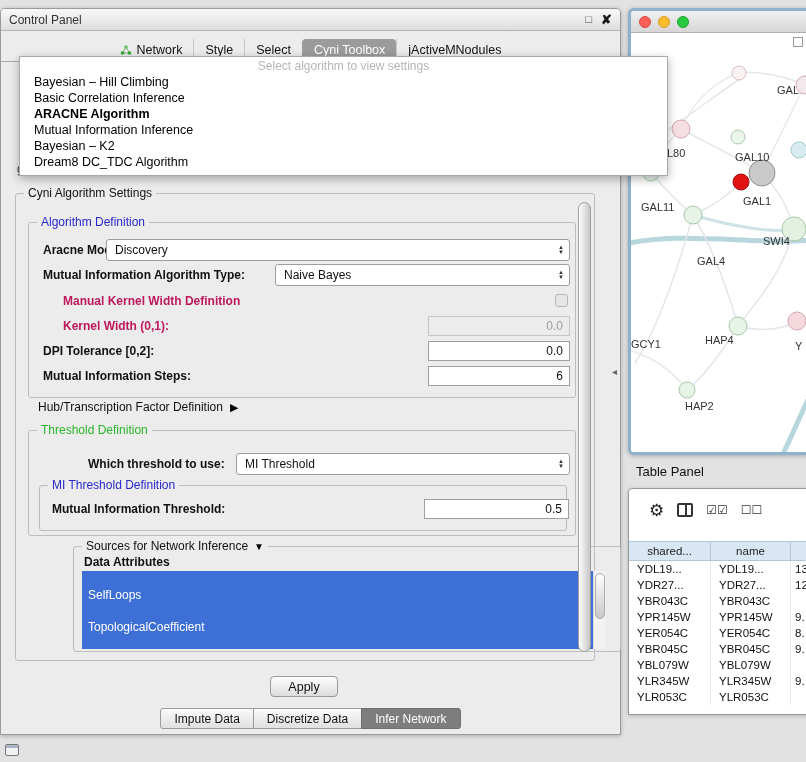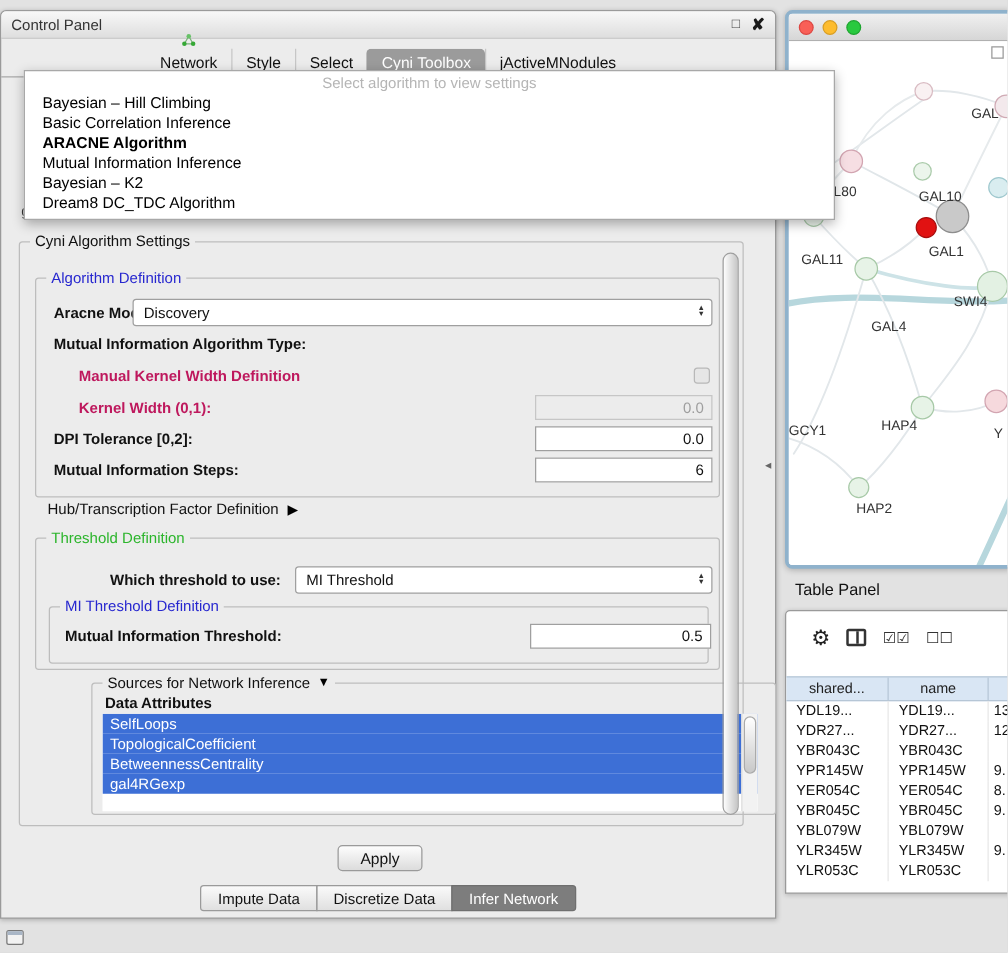--- a/index.html
+++ b/index.html
@@ -14,21 +14,21 @@
                  background:linear-gradient(#f8f8f8,#dedede); border-bottom:1px solid #b4b4b4;
                  border-radius:4px 4px 0 0; display:flex; align-items:center; padding:0 8px; }
   .cp-title { font-size:12px; color:#333; }
   .winbtns { margin-left:auto; display:flex; gap:9px; align-items:center; }
   .wbtn { font-size:11px; color:#444; line-height:11px; }
   .wbtn.close { font-weight:bold; color:#1a1a1a; font-size:13px; }
 
   .tabbar { position:absolute; top:29px; left:0; width:100%; height:24px; display:flex;
             justify-content:center; align-items:flex-end; border-bottom:1px solid #a8a8a8; }
   .tab { display:flex; align-items:center; gap:5px; padding:4px 11px 4px; font-size:12.5px;
-         color:#111; border-left:1px solid #c6c6c6; line-height:14px;flex-direction:column; }
+         color:#111; border-left:1px solid #c6c6c6; line-height:14px; }
   .tab:first-child { border-left:none; }
   .tab.active { background:#9b9b9b; color:#fff; border-radius:4px 4px 0 0; border-left-color:transparent; }
 
   .focus-btn { position:absolute; left:566px; top:88px; width:35px; height:30px; background:#fff;
                border:2px solid #8ab4e8; border-radius:6px; box-shadow:0 0 5px rgba(90,150,230,.9); z-index:40; }
   .fragment { position:absolute; left:16px; top:153px; font-size:12px; color:#333; }
 
   .popup { position:absolute; left:18px; top:47px; width:649px; background:#fff; border:1px solid #a8a8a8;
            box-shadow:0 3px 9px rgba(0,0,0,.3); z-index:60; padding:2px 0 5px; }
   .popup-placeholder { text-align:center; color:#b5b5b5; font-size:12px; line-height:15px; }
@@ -59,21 +59,21 @@
   .field { position:absolute; height:20px; background:#fff; border:1px solid #9f9f9f; font-size:12px;
            display:flex; align-items:center; justify-content:flex-end; padding:0 6px; }
   .field.dis { background:#ececec; border-color:#c6c6c6; color:#9e9e9e; }
   .checkbox { position:absolute; width:13px; height:13px; border:1px solid #b8b8b8; border-radius:3px; background:#e6e6e6; }
 
   .hub-row { position:absolute; left:22px; top:206px; display:flex; align-items:center; gap:7px; font-size:12px; }
   .arrow-r { font-size:11px; color:#000; }
   .arrow-d { font-size:10px; color:#000; }
 
   .attr-list { position:absolute; left:8px; top:24px; width:524px; height:78px; background:#fff; overflow:hidden; }
-  .attr-item { height:16px; line-height:16px; font-size:12px; padding:0 6px; color:#000; }
+  .attr-item { height:16px; line-height:16px; font-size:12px; padding:16px 6px; color:#000; }
   .attr-item.sel { background:#3d6fd6; color:#fff; }
   .attr-scroll { position:absolute; right:0; top:0; bottom:0; width:13px; background:#f2f2f2; border-left:1px solid #ddd; }
   .attr-scroll .thumb { position:absolute; left:1px; right:1px; top:2px; height:46px;
                         background:linear-gradient(#fff,#c8c8c8); border:1px solid #aaa; border-radius:6px; }
 
   .settings-scroll { position:absolute; right:3px; top:8px; bottom:8px; width:13px; }
   .settings-scroll .thumb { position:absolute; left:0; right:0; top:0; bottom:0;
                             background:linear-gradient(90deg,#fdfdfd,#c6c6c6); border:1px solid #9f9f9f; border-radius:7px; }
 
   .apply-btn { position:absolute; left:269px; top:667px; width:68px; height:21px;
@@ -190,20 +190,27 @@
         <span class="lbl" style="left:14px; top:20px;">Aracne Mode:</span>
         <div class="combo" style="left:77px; top:16px; width:464px;">
           <span>Discovery</span>
           <span class="arrows">
               <span>▲</span>
               <span>▼</span>
             </span>
         </div>
 
         <span class="lbl" style="left:14px; top:45px;">Mutual Information Algorithm Type:</span>
+        <div class="combo" style="left:246px; top:41px; width:295px;">
+          <span>Naive Bayes</span>
+          <span class="arrows">
+              <span>▲</span>
+              <span>▼</span>
+            </span>
+        </div>
 
         <span class="lbl dis" style="left:14px; top:71px;">Manual Kernel Width Definition</span>
         <span class="checkbox" style="left:526px; top:71px;"></span>
 
         <span class="lbl dis" style="left:14px; top:96px;">Kernel Width (0,1):</span>
         <div class="field dis" style="left:399px; top:93px; width:142px;">
             <span>0.0</span>
           </div>
 
         <span class="lbl" style="left:14px; top:121px;">DPI Tolerance [0,2]:</span>

